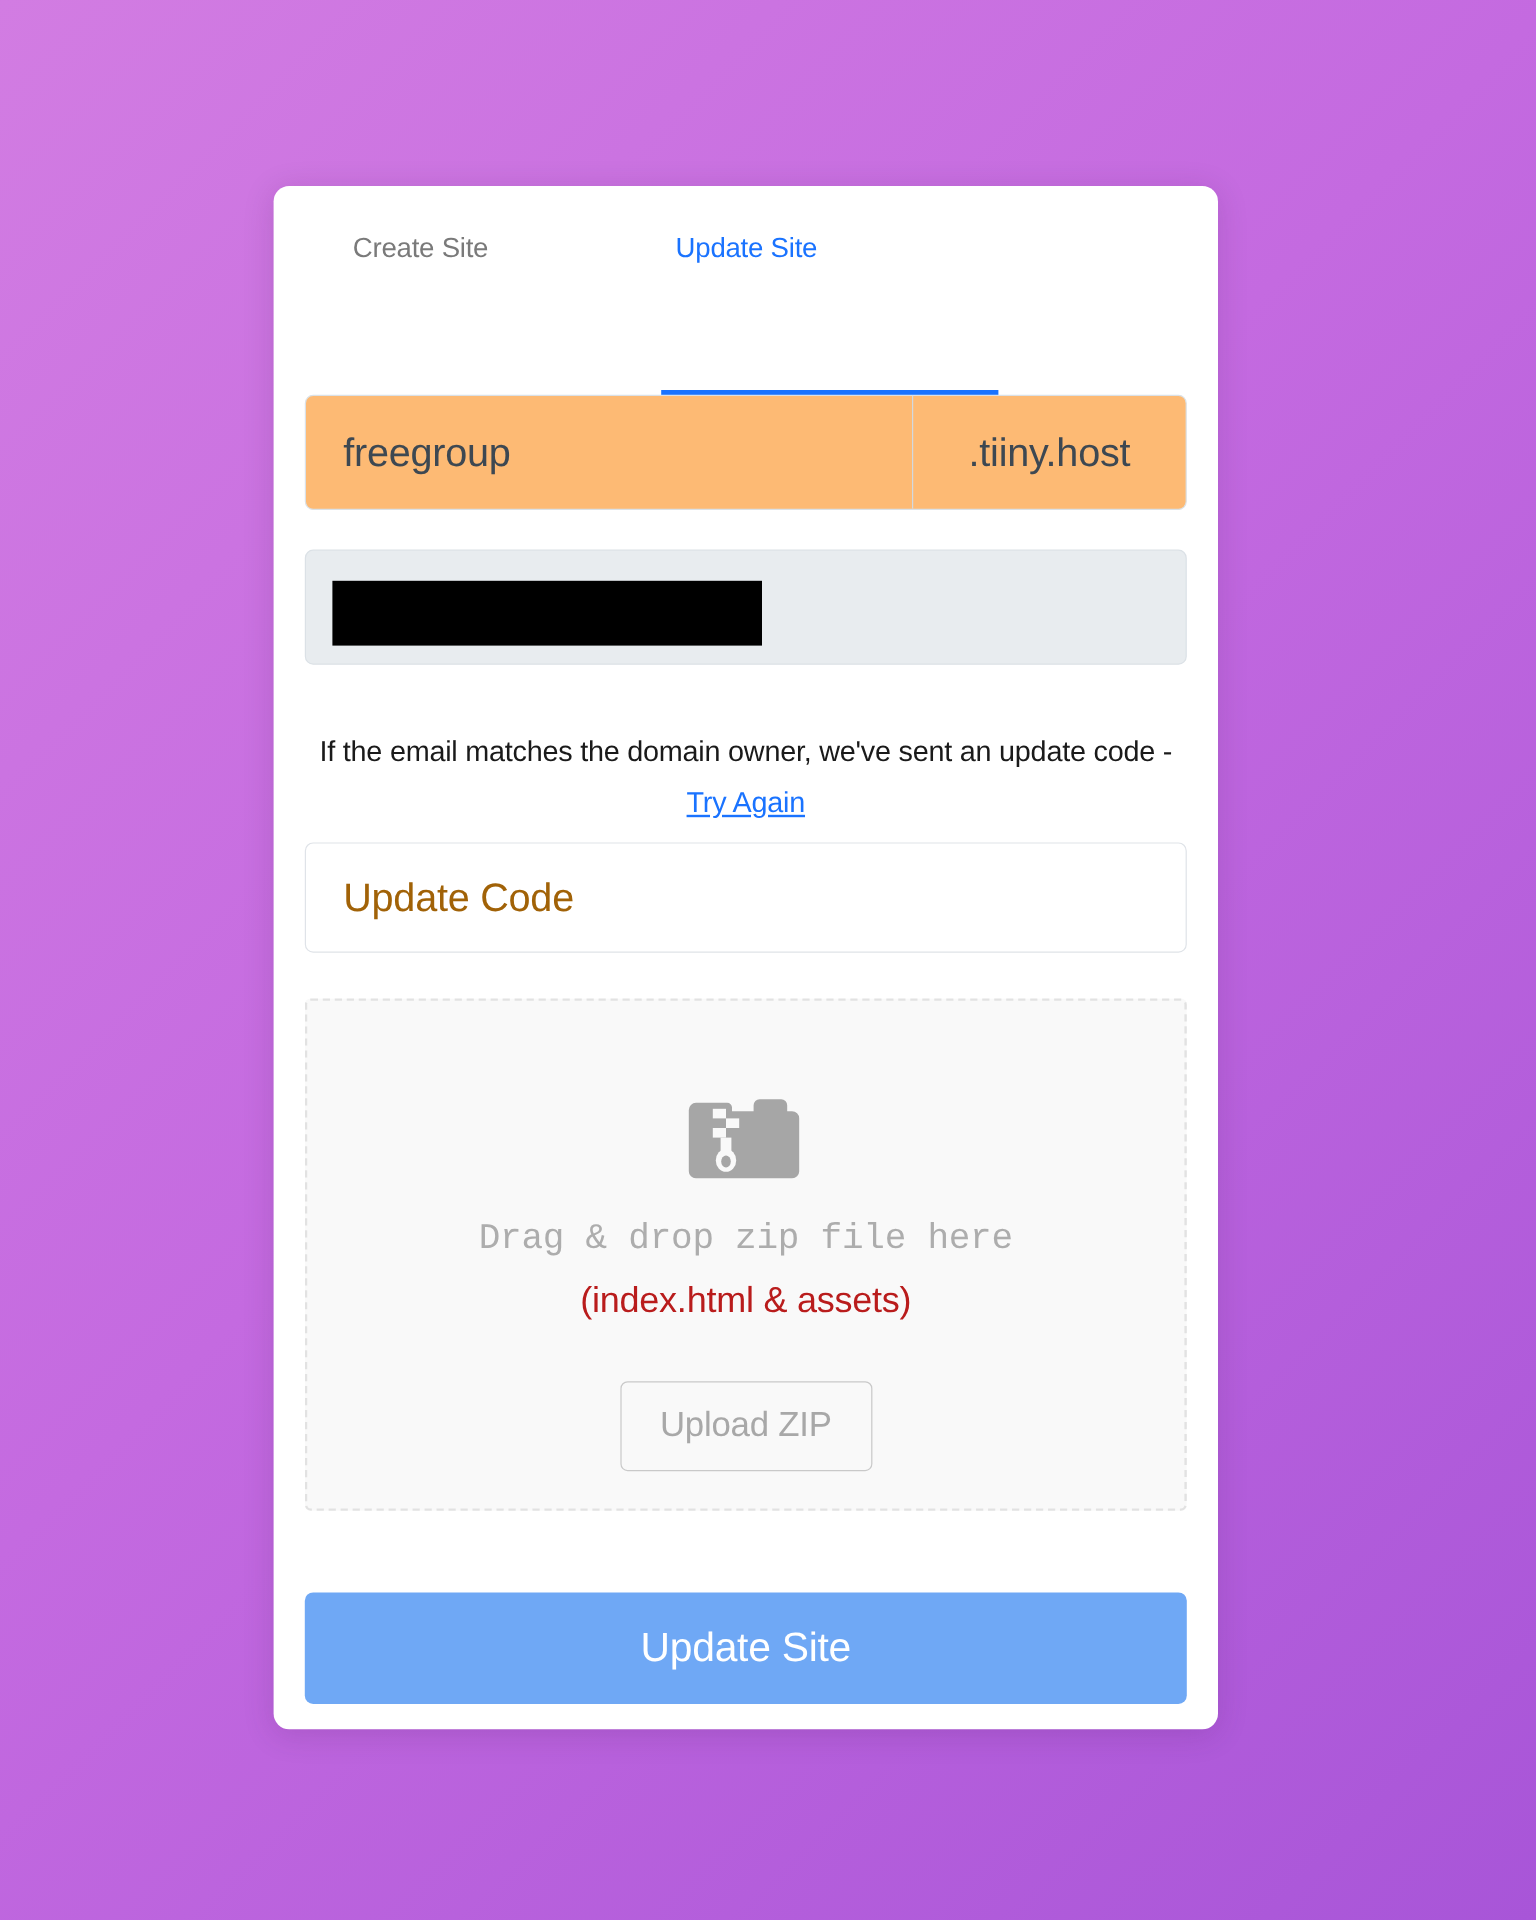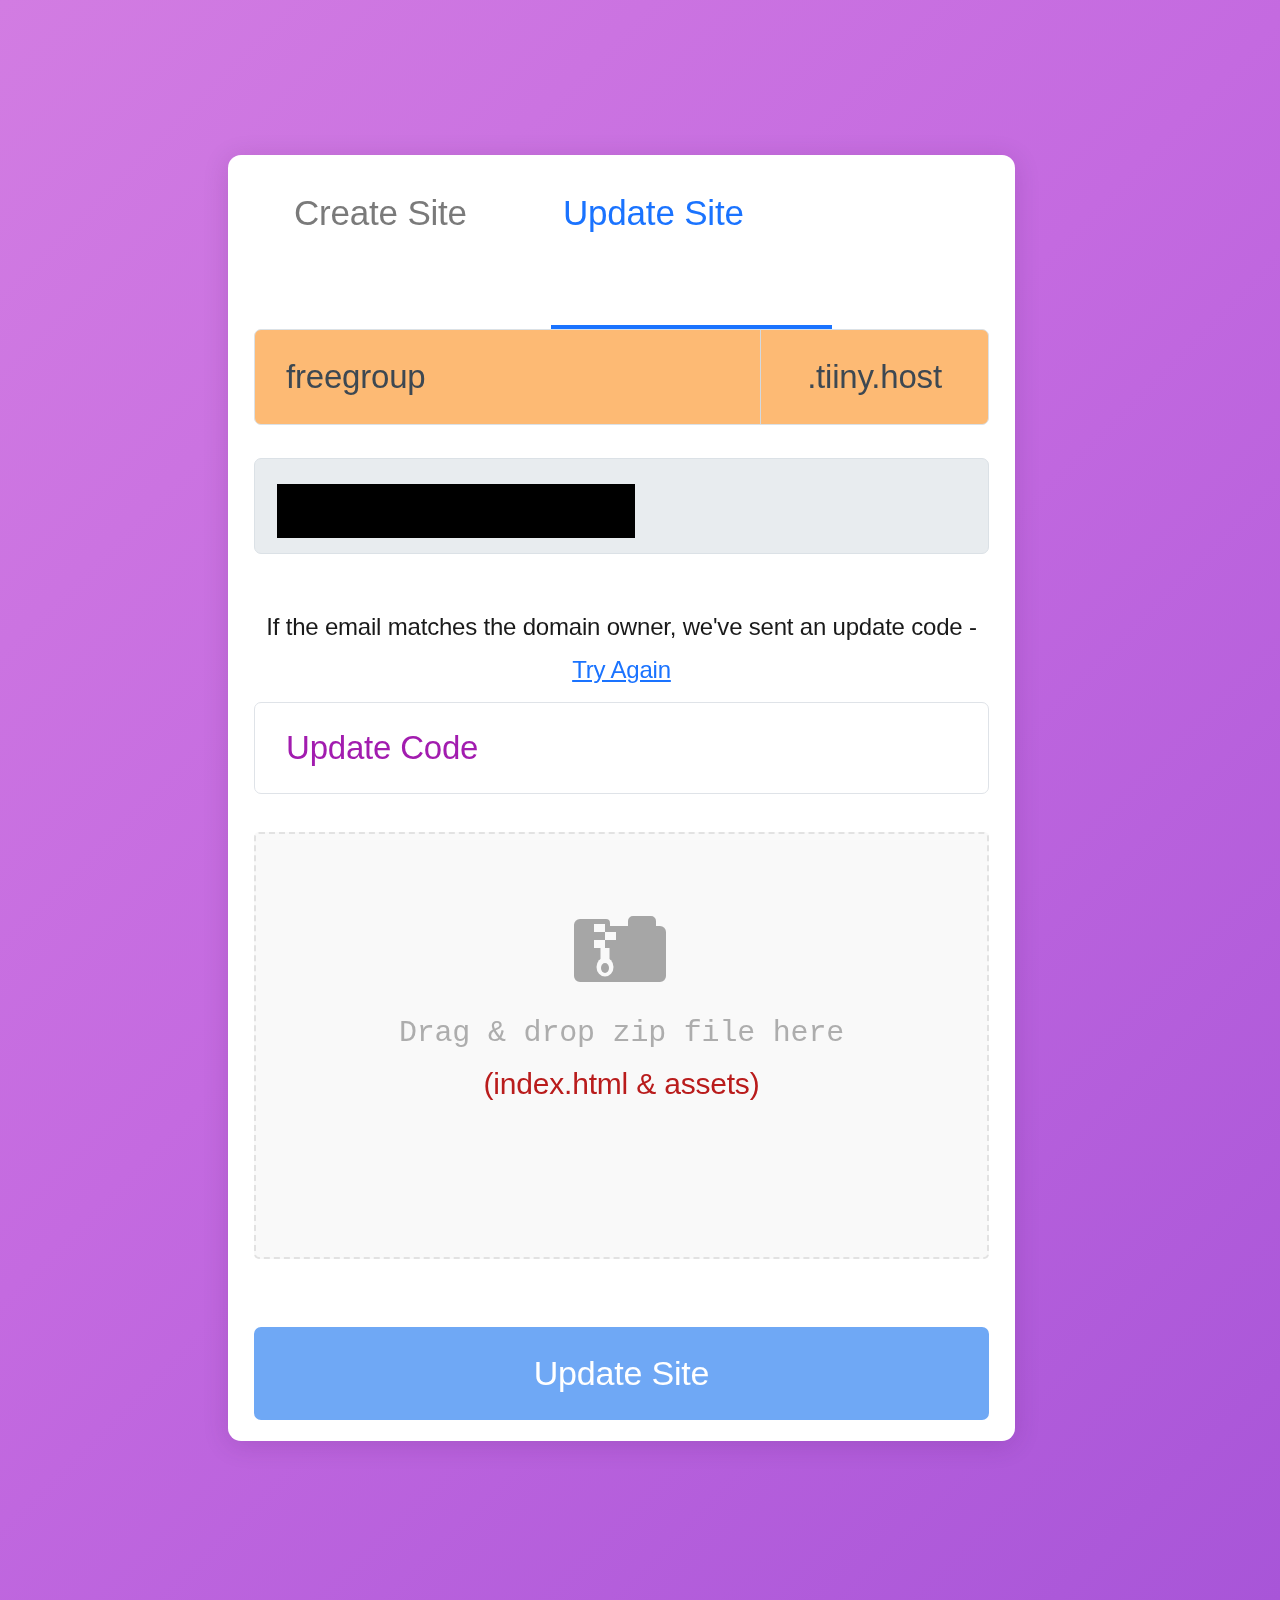--- a/index.html
+++ b/index.html
@@ -40,21 +40,21 @@
     position: absolute;
     left: 26px;
     top: 40px;
     width: 735px;
     height: 145px;
   }
 
   .tab {
     position: absolute;
     top: 0;
-    font-size: 35px;
+    font-size: 23px;
     line-height: 1;
     letter-spacing: -0.2px;
     background: none;
     border: none;
     padding: 0;
     font-family: "Liberation Sans", sans-serif;
     cursor: pointer;
     white-space: nowrap;
   }
 
@@ -162,21 +162,21 @@
     background: #ffffff;
     border: 1px solid #dfe3e8;
     border-radius: 7px;
     display: flex;
     align-items: center;
     padding-left: 31px;
   }
 
   .code-placeholder {
     font-size: 33px;
-    color: #a21caf;
+    color: #a16207;
     letter-spacing: -0.2px;
   }
 
   
   .dropzone {
     position: absolute;
     left: 26px;
     top: 677px;
     width: 735px;
     height: 427px;
@@ -283,18 +283,19 @@
 
         <rect x="28.5" y="46" width="9" height="16" fill="#f9f9f9"></rect>
 
         <ellipse cx="33" cy="65" rx="8.5" ry="9.5" fill="#f9f9f9"></ellipse>
         <ellipse cx="33" cy="66" rx="4" ry="5" fill="#a6a6a6"></ellipse>
       </svg>
 
       <div class="dz-line1">Drag &amp; drop zip file here</div>
       <div class="dz-line2">(index.html &amp; assets)</div>
 
+      <button class="upload-btn">Upload ZIP</button>
     </div>
 
     <button class="submit-btn">Update Site</button>
 
   </div>
 </div>
 
 </body></html>

